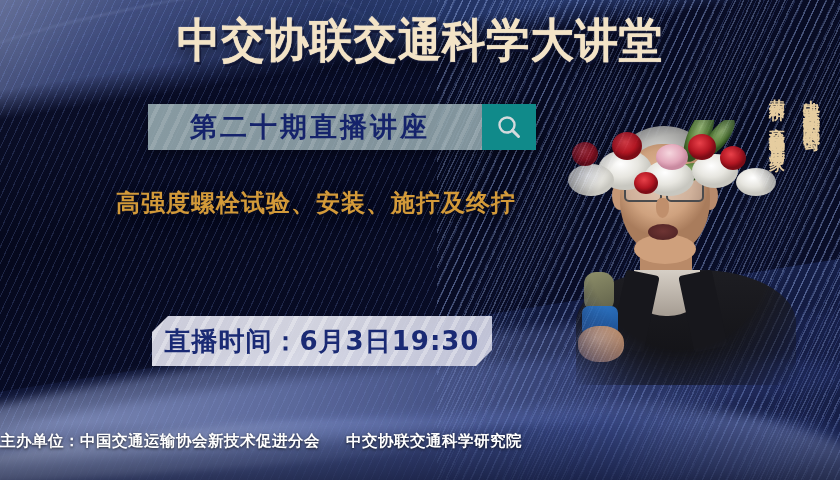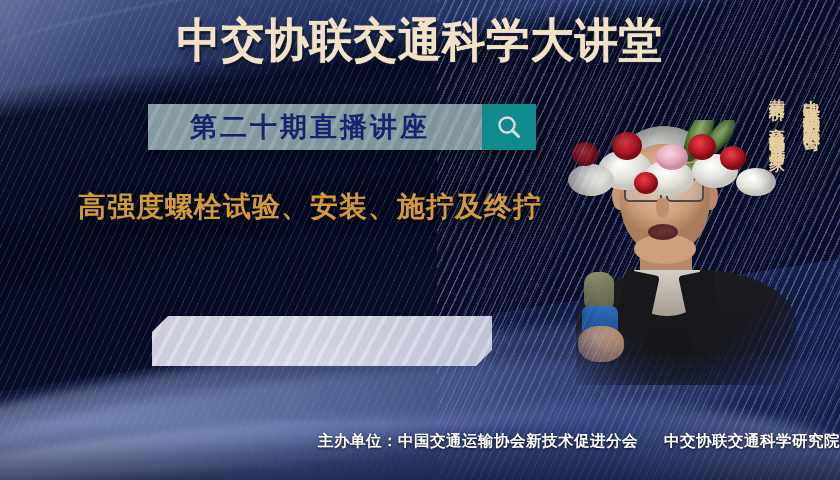--- a/index.html
+++ b/index.html
@@ -163,23 +163,23 @@
     position:relative;z-index:2;padding-right:10px;
   }
   .ep-search{
     width:54px;background:#108a8a;display:flex;align-items:center;justify-content:center;
     position:relative;z-index:2;
   }
   .ep-search svg{display:block;}
 
   
   .subtitle{
-    position:absolute;left:12px;top:188px;width:596px;
+    position:absolute;left:18px;top:188px;width:596px;
     text-align:center;color:#d39a39;
-    font-size:28px;line-height:1.33;font-weight:700;letter-spacing:1px;
+    font-size:24px;line-height:1.33;font-weight:700;letter-spacing:1px;
     font-family:"DejaVu Sans","Liberation Sans",sans-serif;
     text-shadow:1px 2px 0 rgba(8,10,34,.8),0 4px 12px rgba(0,0,0,.5);
   }
   .subtitle .ln{display:block;white-space:nowrap;}
 
   
   .timepill{
     position:absolute;left:152px;top:316px;width:340px;height:50px;
     display:flex;align-items:center;justify-content:center;
     background:linear-gradient(120deg,rgba(214,214,228,.95),rgba(226,227,238,.92) 45%,rgba(198,200,219,.95));
@@ -204,21 +204,21 @@
     writing-mode:vertical-rl;text-orientation:upright;
     color:#e6cda0;font-weight:700;letter-spacing:3px;
     font-family:"DejaVu Sans","Liberation Sans",sans-serif;
     text-shadow:1px 1px 2px rgba(6,10,34,.85);
   }
   .v-org{font-size:17px;}
   .v-name{font-size:16px;}
 
   
   .footer{
-    position:absolute;left:0;right:0;bottom:28px;text-align:right;
+    position:absolute;left:0;right:0;bottom:28px;text-align:left;
     color:#ffffff;font-size:15.5px;font-weight:700;letter-spacing:.5px;
     font-family:"DejaVu Sans","Liberation Sans",sans-serif;
     text-shadow:0 1px 3px rgba(0,0,0,.75);
     white-space:nowrap;
   }
   .footer .gap{display:inline-block;width:26px;}
 </style>
 </head>
 <body>
 
@@ -295,20 +295,21 @@
       </span>
     </div>
   </div>
 
   <div class="subtitle">
     <span class="ln">高强度螺栓试验、安装、施拧及终拧</span>
   </div>
 
   <div class="timepill">
     <div class="sheen"></div>
+    <div class="time-text">直播时间：6月3日19:30</div>
   </div>
 
   <div class="vcredit">
     <div class="vline v-name">黄绍桥　高栓试验研究首席专家</div>
     <div class="vline v-org">中铁大桥科学研究院有限公司</div>
   </div>
 
   <div class="footer">
     <span>主办单位：中国交通运输协会新技术促进分会</span><span class="gap"></span><span>中交协联交通科学研究院</span>
   </div>

